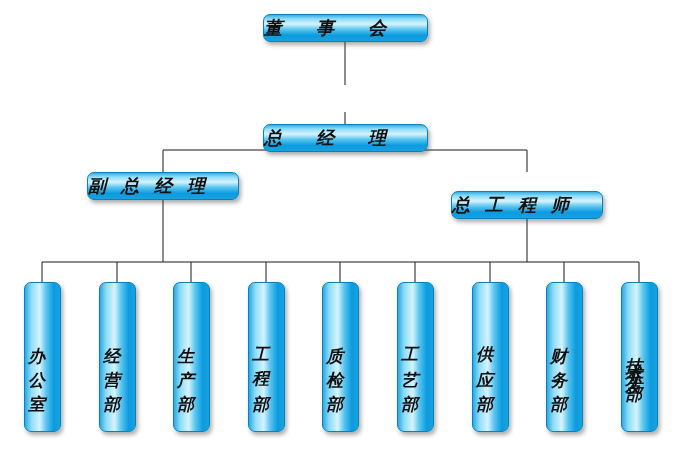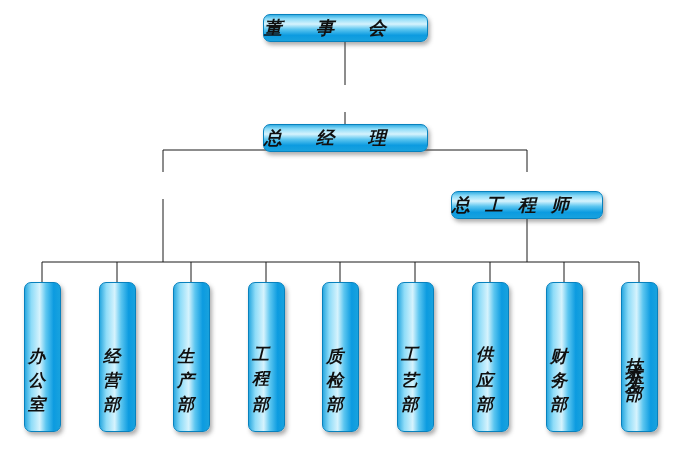--- a/index.html
+++ b/index.html
@@ -91,20 +91,23 @@
   </svg>
 
   <div class="node hbox" style="left:263px; top:14px; width:165px;">
     <span class="t sp-wide">董事会</span>
   </div>
 
   <div class="node hbox" style="left:263px; top:85px; width:165px;margin-top:39px;">
     <span class="t sp-wide">总经理</span>
   </div>
 
+  <div class="node hbox" style="left:87px; top:172px; width:152px;">
+    <span class="t sp-mid">副总经理</span>
+  </div>
   <div class="node hbox" style="left:451px; top:172px; width:152px;margin-top:19px;">
     <span class="t sp-mid">总工程师</span>
   </div>
 
   <div class="node vbox" style="left:24px; top:282px;">
     <span class="t">办公室</span>
   </div>
   <div class="node vbox" style="left:99px; top:282px;">
     <span class="t">经营部</span>
   </div>

